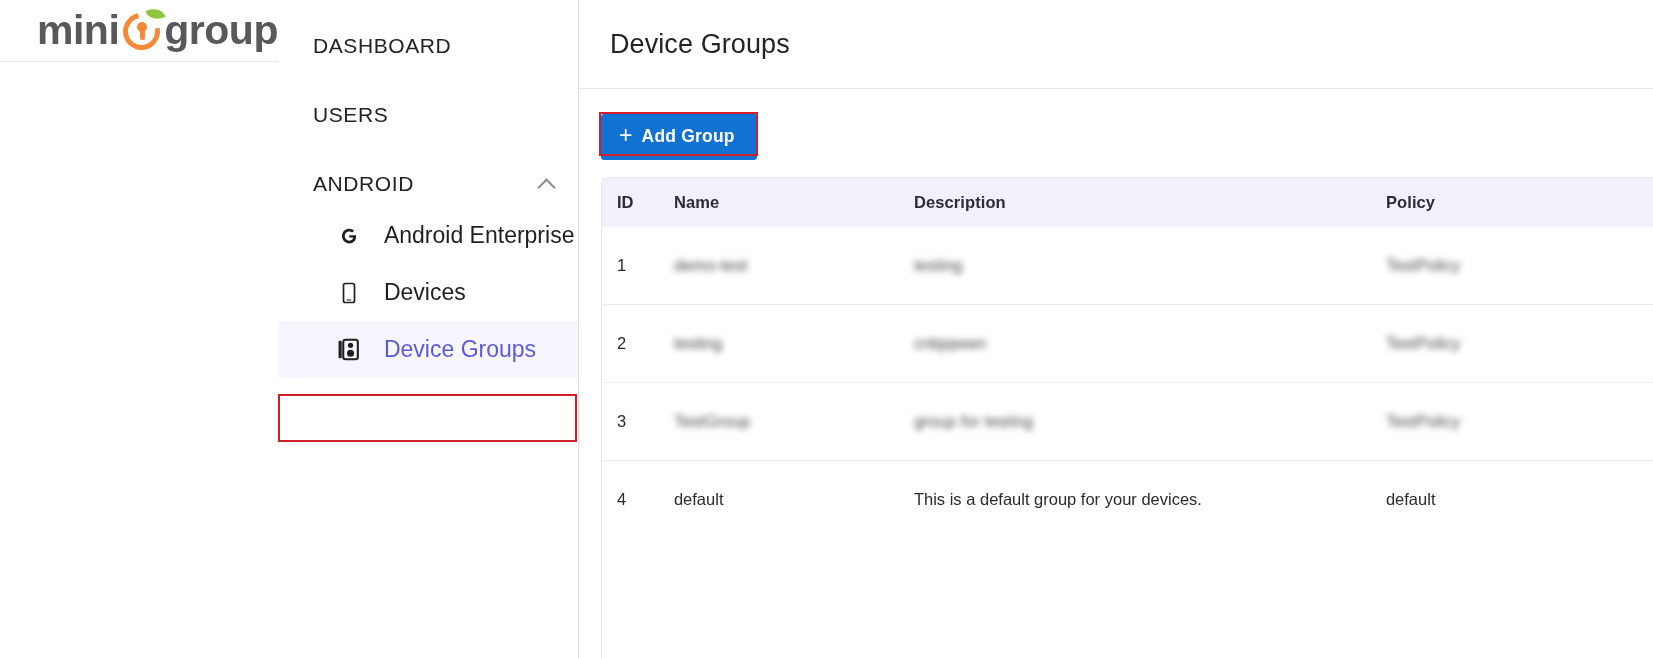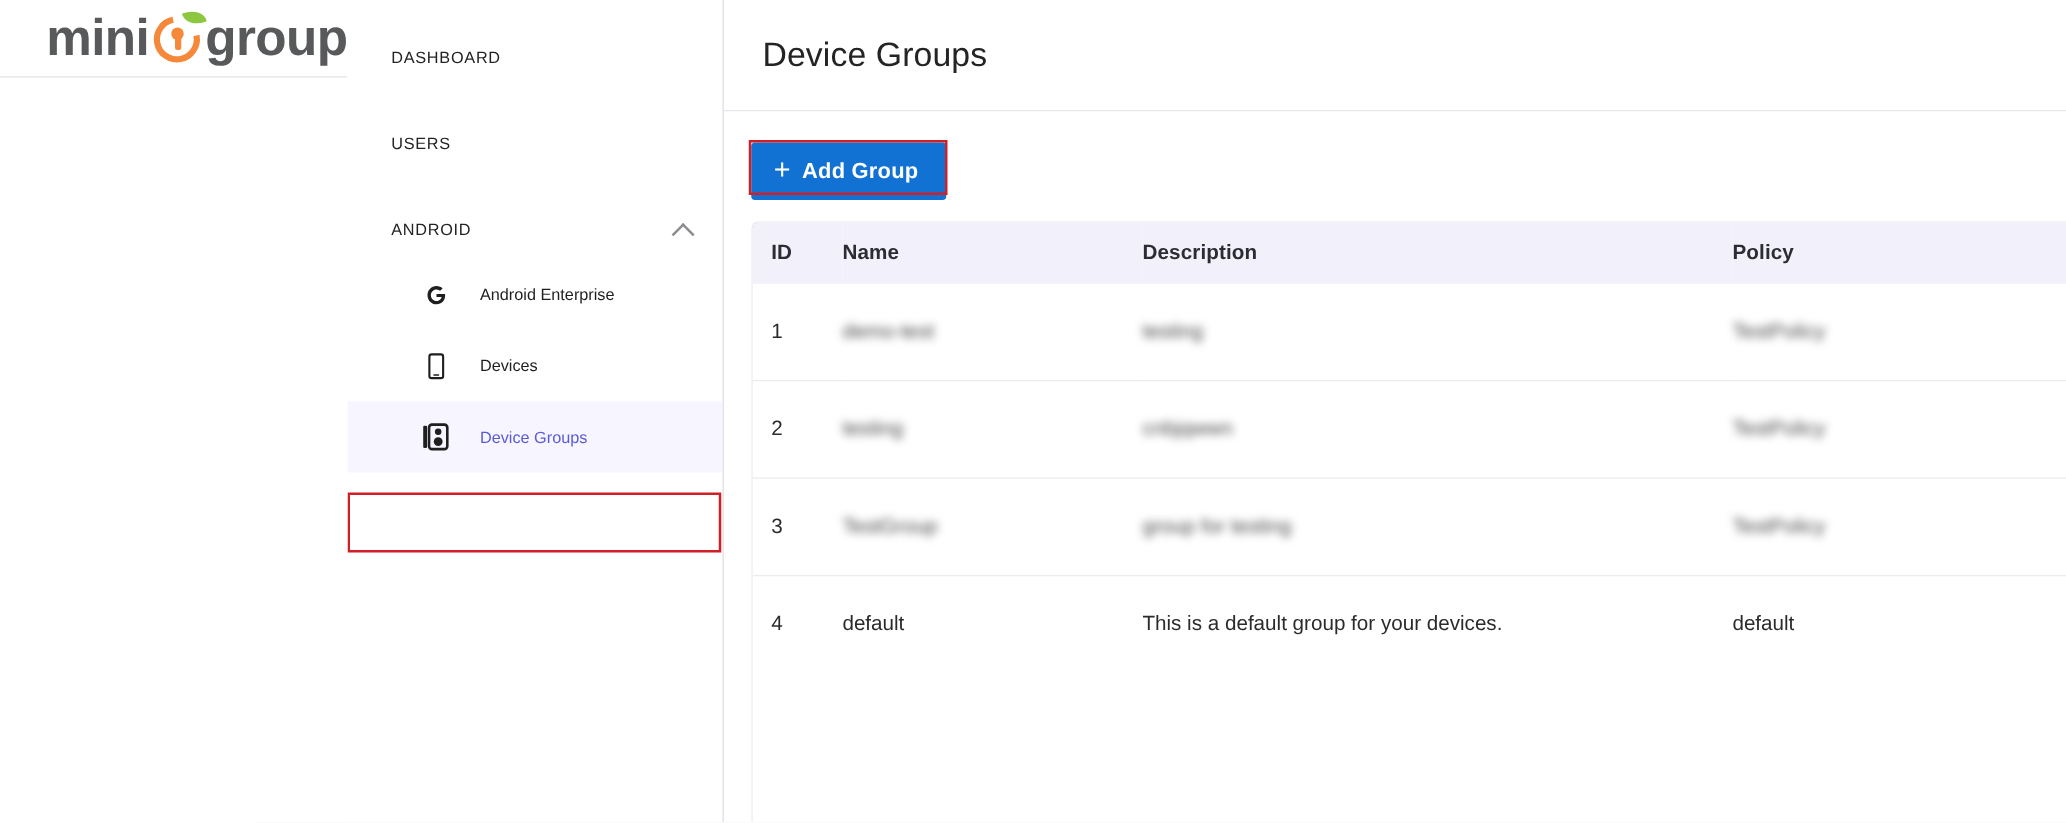--- a/index.html
+++ b/index.html
@@ -95,21 +95,21 @@
     position: relative;
     overflow: hidden;
   }
   .nav-section {
     display: flex;
     align-items: center;
     justify-content: space-between;
     padding: 0 22px 0 35px;
     height: 47px;
     cursor: pointer;
-    font-size: 13px;
+    font-size: 21px;
     letter-spacing: 0.6px;
     color: #232323;
   }
   .nav-section .chev {
     width: 18px; height: 18px;
     position: relative;
     flex: none;
   }
   .nav-section .chev::before {
     content: "";
@@ -121,21 +121,21 @@
   }
   .chev.up::before { transform: rotate(-135deg); top: 6px; }
   .chev.down::before { transform: rotate(45deg); top: 1px; }
 
   .nav-sub {
     display: flex;
     align-items: center;
     gap: 22px;
     height: 57px;
     padding-left: 59px;
-    font-size: 13px;
+    font-size: 23px;
     color: #1f1f1f;
     cursor: pointer;
     position: relative;
   }
   .nav-sub .ico {
     width: 25px; height: 25px;
     flex: none;
     display: flex; align-items: center; justify-content: center;
   }
   .nav-sub.active {

